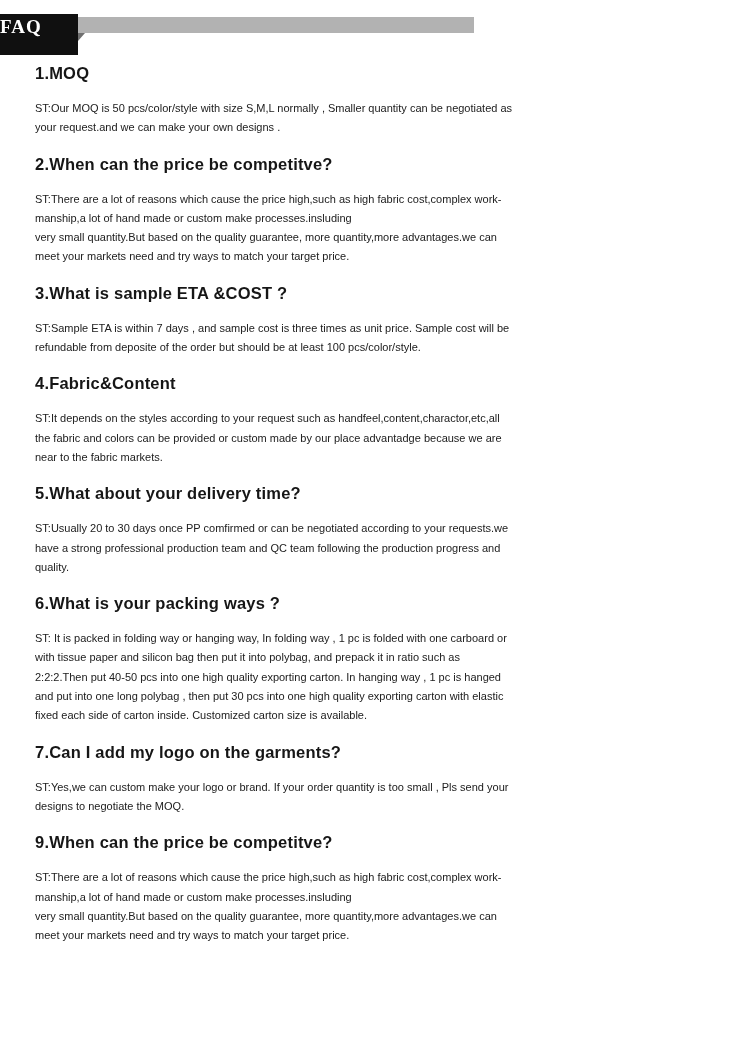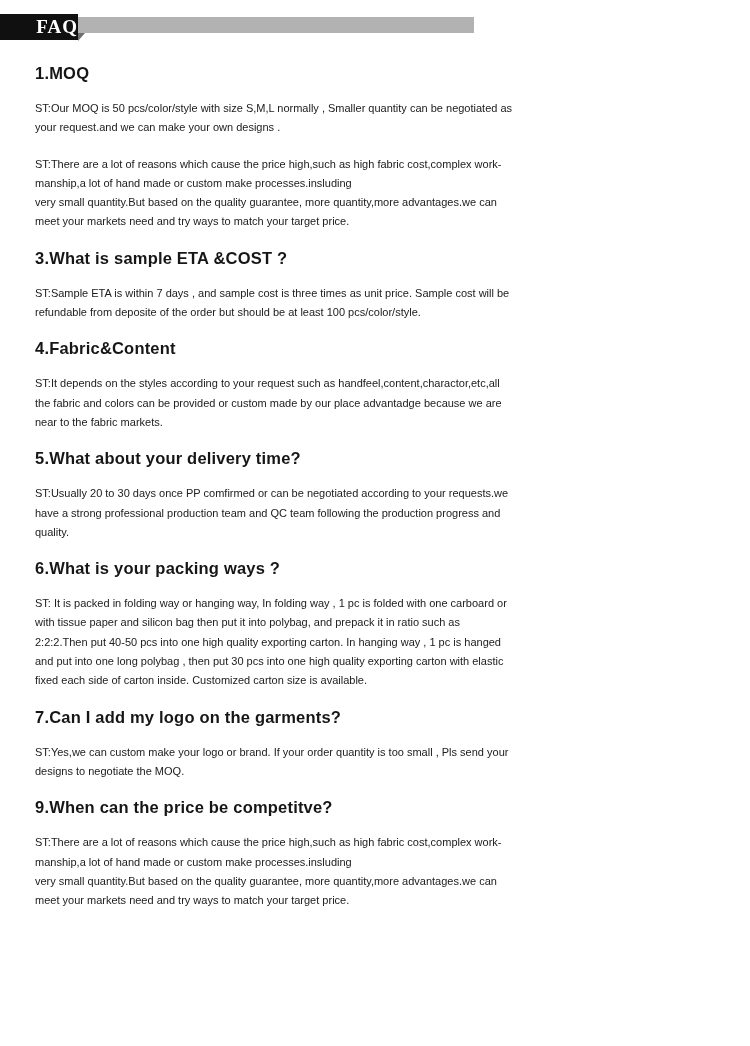--- a/index.html
+++ b/index.html
@@ -17,28 +17,28 @@
   .header { position: absolute; top: 0; left: 0; width: 750px; height: 48px; }
   .ribbon-bar {
     position: absolute;
     left: 78px; top: 17px;
     width: 396px; height: 16px;
     background: #b2b2b2;
   }
   .badge {
     position: absolute;
     left: 0; top: 14px;
-    width: 78px; height: 26px;
+    width: 78px; height: 41px;
     background: #101010;
     color: #ffffff;
     font-family: "Liberation Serif", serif;
     font-weight: bold;
     font-size: 19px;
     line-height: 26px;
-    text-align: right;
+    text-align: left;
     letter-spacing: 1px;
   }
   .ribbon-fold {
     position: absolute;
     left: 78px; top: 33px;
     width: 7px; height: 8px;
     background: #6f6f6f;
     -webkit-clip-path: polygon(0 0, 100% 0, 0 100%);
     clip-path: polygon(0 0, 100% 0, 0 100%);
   }
@@ -72,20 +72,21 @@
 
 <div class="content">
 
   <section class="faq-section">
     <h3>1.MOQ</h3>
     <p>ST:Our MOQ is 50 pcs/color/style with size S,M,L normally , Smaller quantity can be negotiated as
 your request.and we can make your own designs .</p>
   </section>
 
   <section class="faq-section">
+    <h3>2.When can the price be competitve?</h3>
     <p>ST:There are a lot of reasons which cause the price high,such as high fabric cost,complex work-
 manship,a lot of hand made or custom make processes.insluding
 very small quantity.But based on the quality guarantee, more quantity,more advantages.we can
 meet your markets need and try ways to match your target price.</p>
   </section>
 
   <section class="faq-section">
     <h3>3.What is sample ETA &amp;COST ?</h3>
     <p>ST:Sample ETA is within 7 days , and sample cost is three times as unit price. Sample cost will be
 refundable from deposite of the order but should be at least 100 pcs/color/style.</p>

